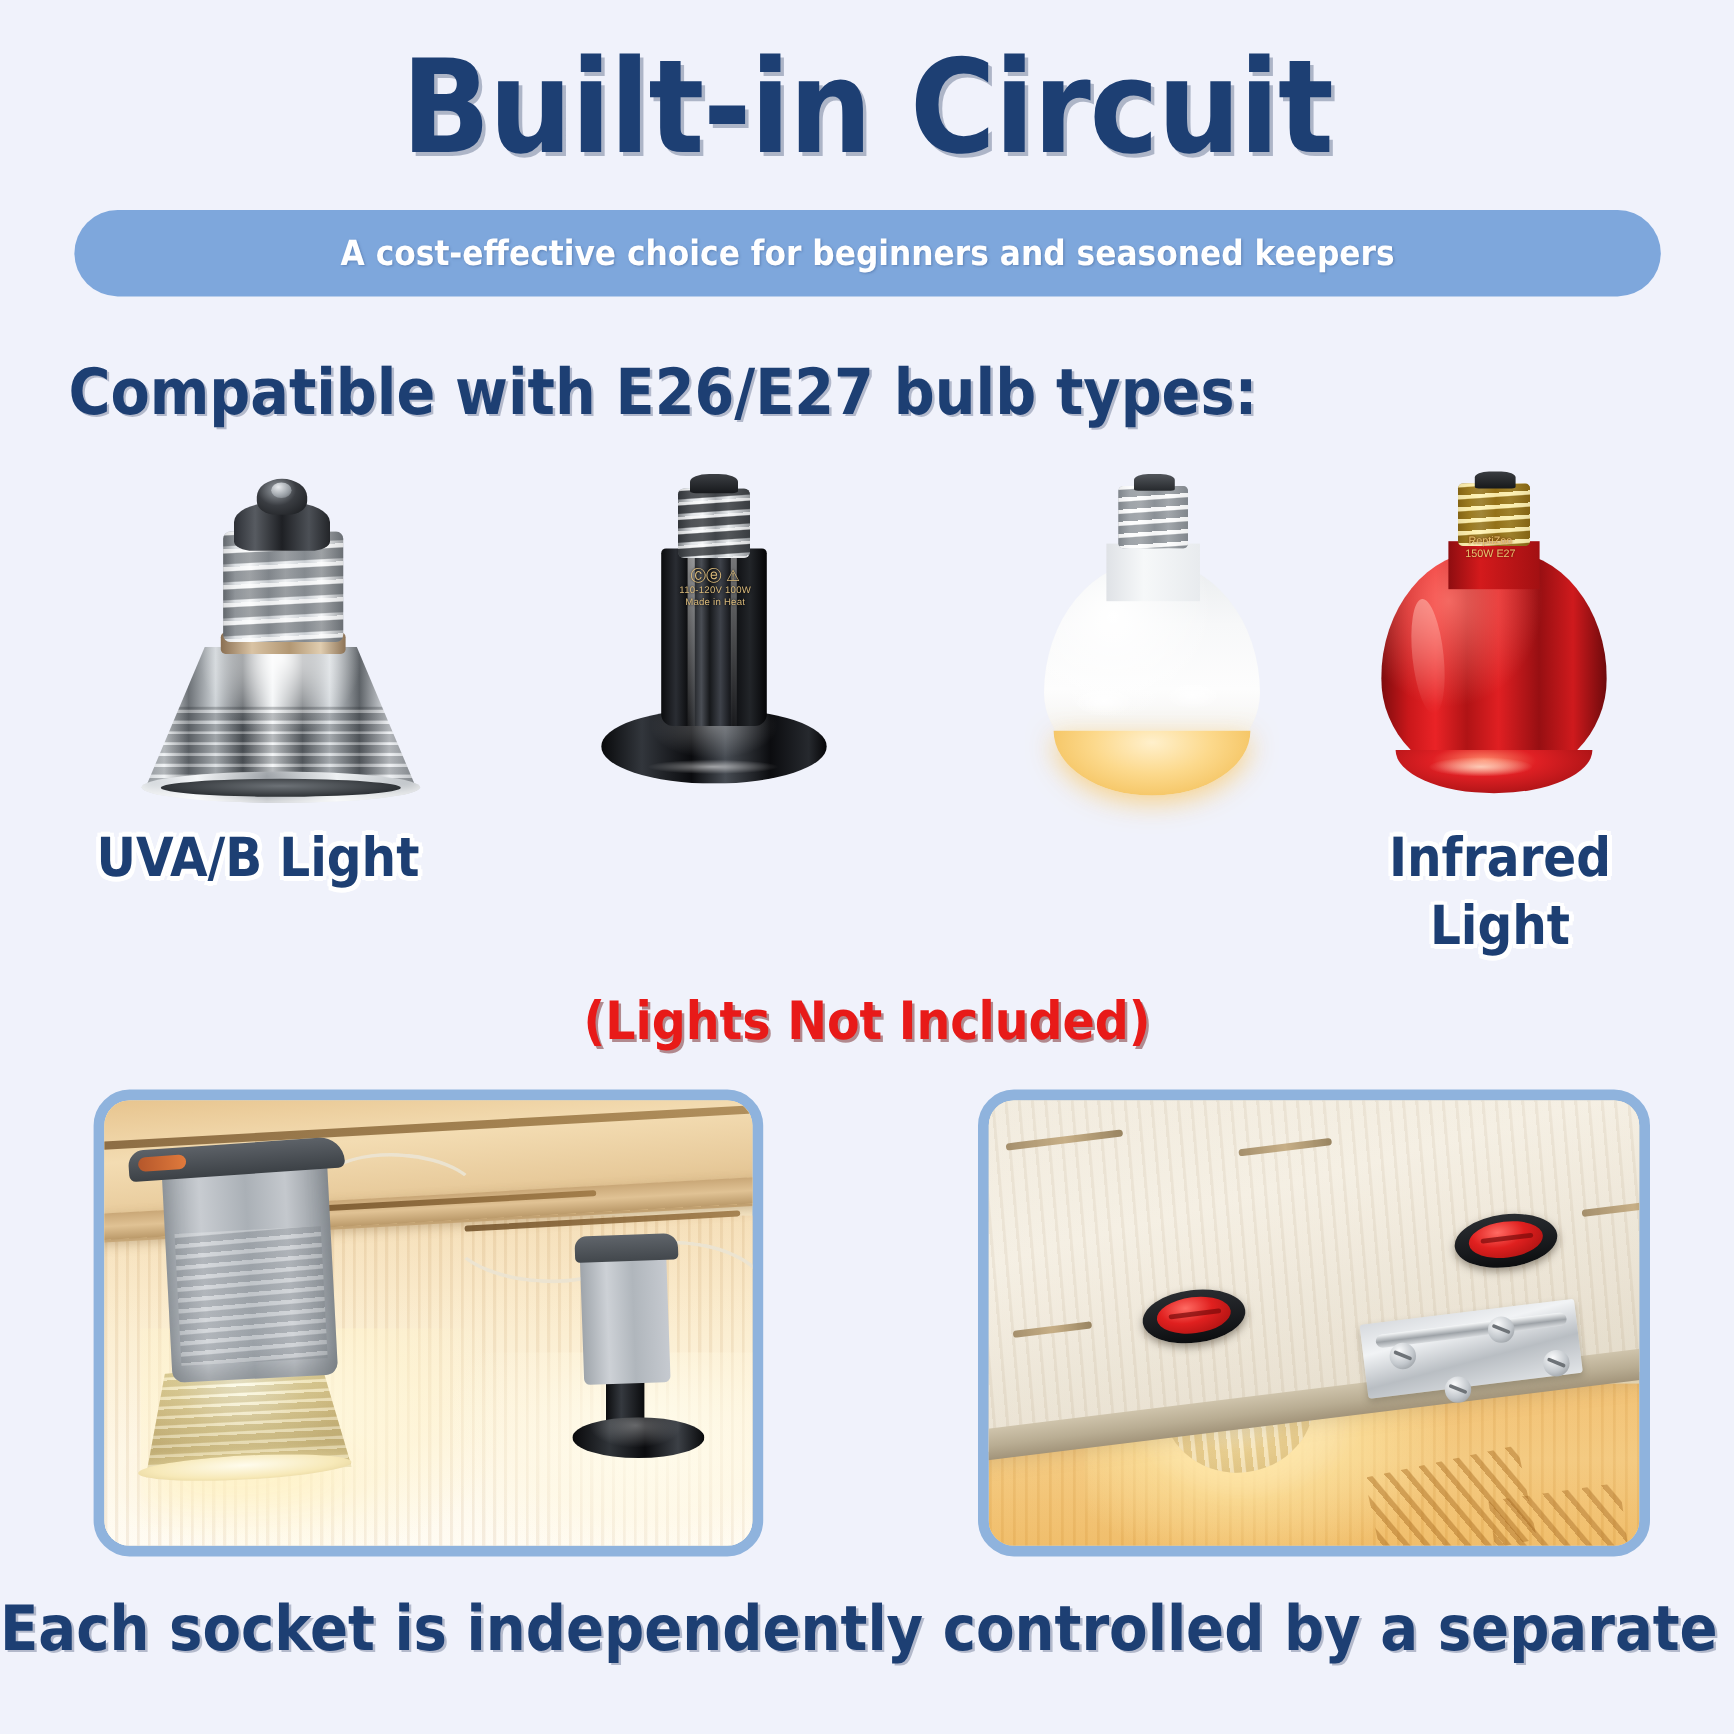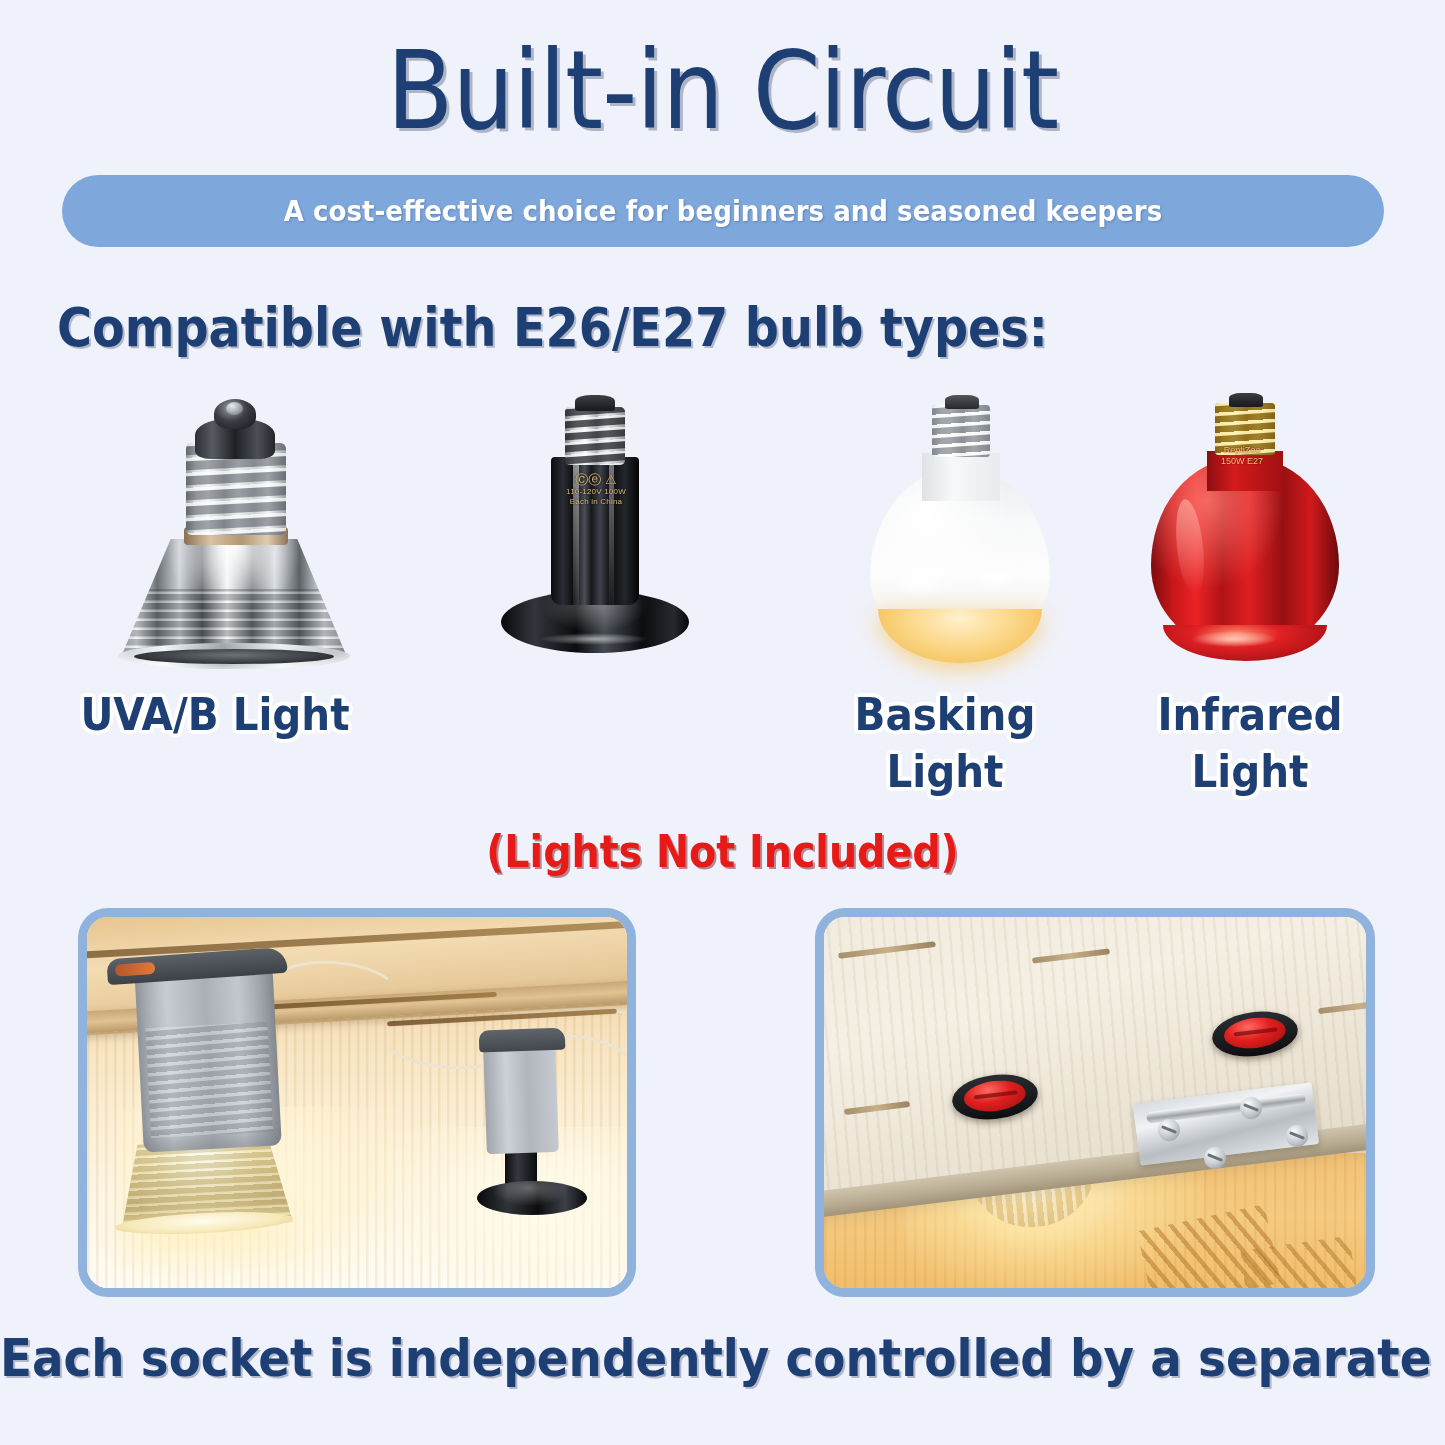--- a/index.html
+++ b/index.html
@@ -16,21 +16,21 @@
   }
 
   
   .title {
     position: absolute;
     top: 28px;
     left: 0;
     width: 1445px;
     text-align: center;
     font-size: 108px;
-    font-weight: normal;
+    font-weight: bold;
     color: #1d3f73;
     letter-spacing: -1px;
     text-shadow: 3px 3px 0 rgba(20,40,80,0.30);
     font-family: "DejaVu Sans", sans-serif;
     font-stretch: condensed;
     white-space: nowrap;
   }
 
   
   .subtitle-pill {
@@ -706,21 +706,21 @@
 
   <div class="bulb-cell c1">
     <div class="bulb-art">
       <div class="che-wrap">
         <div class="che-base"></div>
         <div class="che-base-hl"></div>
         <div class="che-body"></div>
         <div class="che-marks">Ⓒⓔ  ⚠</div>
         <div class="che-label">
           <div>110-120V 100W</div>
-          <div>Each in China</div>
+          <div>Made in Heat</div>
         </div>
         <div class="che-screw"></div>
         <div class="che-tip"></div>
       </div>
     </div>
   </div>
 
   <div class="bulb-cell c2">
     <div class="bulb-art">
       <div class="bk-wrap">
@@ -746,21 +746,20 @@
         <div class="ir-neck"></div>
         <div class="ir-screw"></div>
         <div class="ir-tip"></div>
       </div>
     </div>
   </div>
 </div>
 
 <div class="bulb-labels">
   <div class="bulb-label l0">UVA/B Light</div>
-  <div class="bulb-label l2">Basking Light</div>
   <div class="bulb-label l3">Infrared Light</div>
 </div>
 
 <div class="not-included">(Lights Not Included)</div>
 
 <div class="photo-frame left">
   <div class="photo-inner">
     <div class="lp-bg"></div>
     <div class="lp-back"></div>
     <div class="lp-light-pool"></div>

